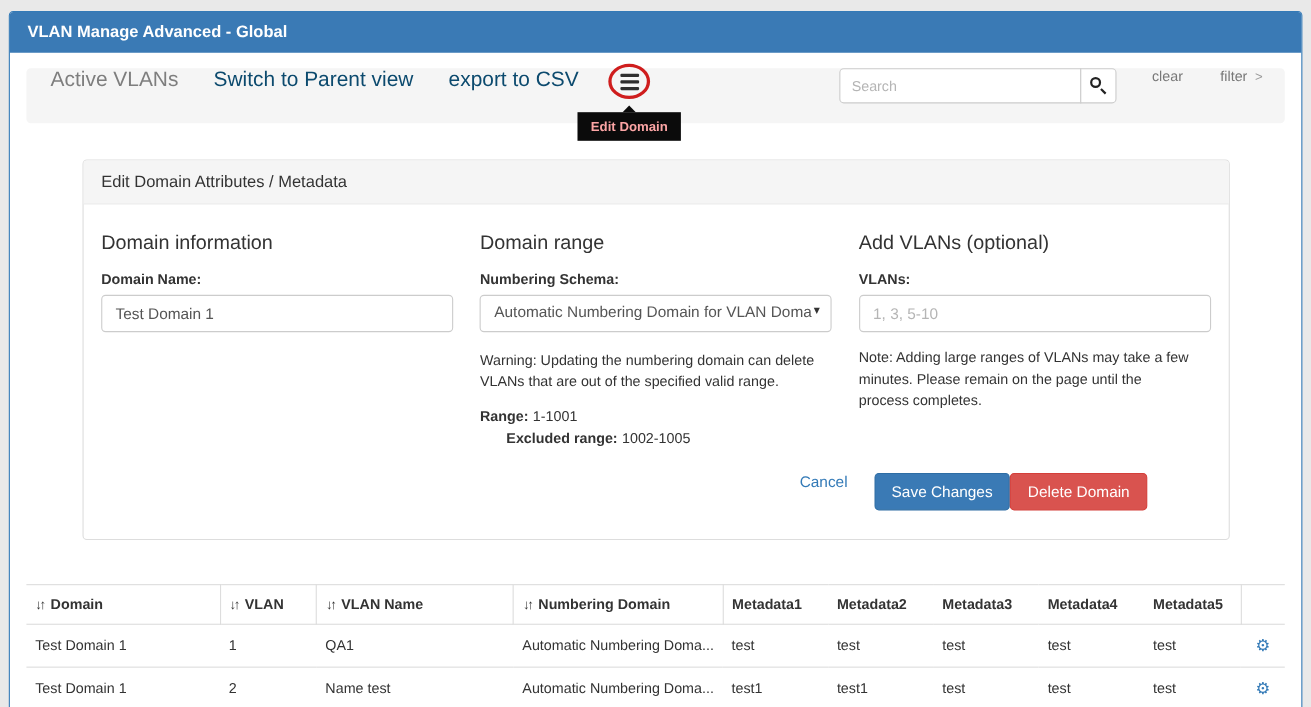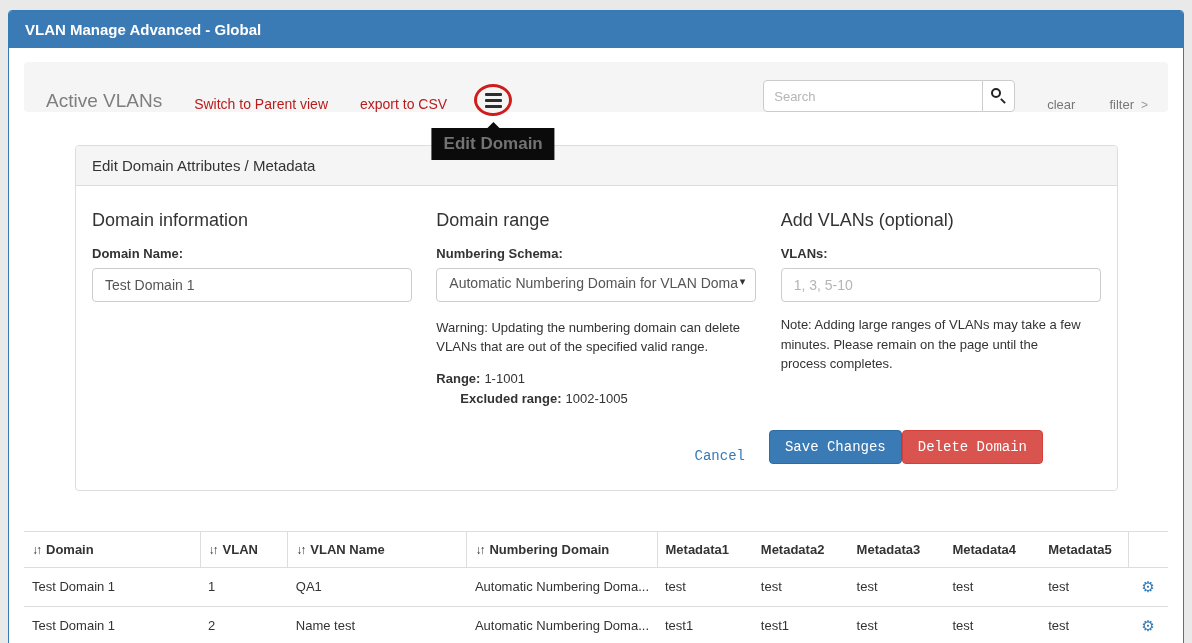--- a/index.html
+++ b/index.html
@@ -22,39 +22,39 @@
     color: #fff;
     font-size: 15px;
     font-weight: bold;
     padding: 10px 16px;
     border-radius: 3px 3px 0 0;
   }
   .card-body { padding: 14px 15px; }
 
   
   .toolbar {
-    display: flex; align-items: flex-end;
+    display: flex; align-items: flex-start;
     background: #f5f5f5; border-radius: 4px;
     height: 50px; padding: 0 14px;
     position: relative;
   }
   .toolbar-heading { font-size: 19px; color: #7e7e7e; margin: 0 32px 0 8px; }
-  .toolbar-link { font-size: 14px; color: #b91c1c; margin-right: 32px; cursor: pointer; }
+  .toolbar-link { font-size: 19px; color: #0c4a6e; margin-right: 32px; cursor: pointer; }
   .menu-wrap { position: relative; margin-left: 2px; width: 24px; height: 24px;
     display: flex; align-items: center; justify-content: center; }
   .hamburger { display: flex; flex-direction: column; gap: 3px; width: 17px; cursor: pointer; }
   .hamburger .bar { height: 3px; background: #2e2e2e; border-radius: 1px; }
   .red-circle {
     position: absolute; left: 50%; top: 50%; transform: translate(-50%,-50%);
     width: 38px; height: 32px; border: 3px solid #cf1d1d; border-radius: 50%;
     pointer-events: none;
   }
   .tooltip {
     position: absolute; top: 40px; left: 50%; transform: translateX(-50%);
-    background: #0b0b0b; color: #737373; font-size: 17px; font-weight: bold;
+    background: #0b0b0b; color: #fca5a5; font-size: 12px; font-weight: bold;
     padding: 6px 12px; white-space: nowrap; z-index: 6;
   }
   .tooltip::before {
     content: ""; position: absolute; top: -6px; left: 50%; margin-left: -6px;
     border-left: 6px solid transparent; border-right: 6px solid transparent;
     border-bottom: 6px solid #0b0b0b;
   }
   .spacer { flex: 1; }
   .search-group { display: flex; }
   .search-input {
@@ -96,21 +96,21 @@
     padding: 6px 10px 6px 12px; font-size: 14px; color: #555; background: #fff;
     display: flex; align-items: flex-start; cursor: pointer;
   }
   .select-box .select-value { flex: 1; white-space: nowrap; overflow: hidden; }
   .select-box .caret { font-size: 11px; color: #333; margin-left: 2px; }
   .warning-text { font-size: 13px; color: #333; margin-top: 17px; line-height: 1.45; max-width: 330px; }
   .range-line { font-size: 13px; color: #333; margin-top: 14px; }
   .range-line + .range-line { margin-top: 5px; margin-left: 24px; }
   .range-line b { margin-right: 4px; }
   .note-text { font-size: 13px; color: #333; margin-top: 13px; line-height: 1.5; max-width: 300px; }
-  .actions { display: flex; align-items: flex-end; justify-content: flex-end; margin: 24px 26px 0 0; font-family: Liberation Mono, monospace; }
+  .actions { display: flex; align-items: flex-start; justify-content: flex-end; margin: 24px 26px 0 0; }
   .cancel-link { color: #337ab7; font-size: 14px; margin-right: 24px; cursor: pointer; }
   .btn {
     border-radius: 4px; font-size: 14px; padding: 8px 15px; color: #fff;
     border: 1px solid transparent; cursor: pointer; font-family: inherit;
   }
   .btn-danger { background: #d9534f; border-color: #d43f3a; margin-right: 32px; }
   .btn-primary { background: #3a7ab5; border-color: #2e6da4; }
 
   
   .table-area { margin-top: 40px; }

